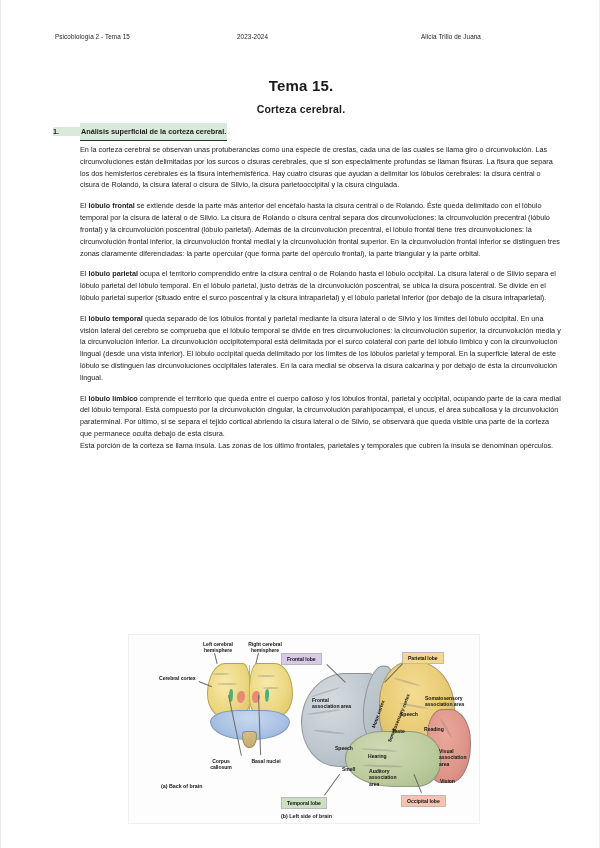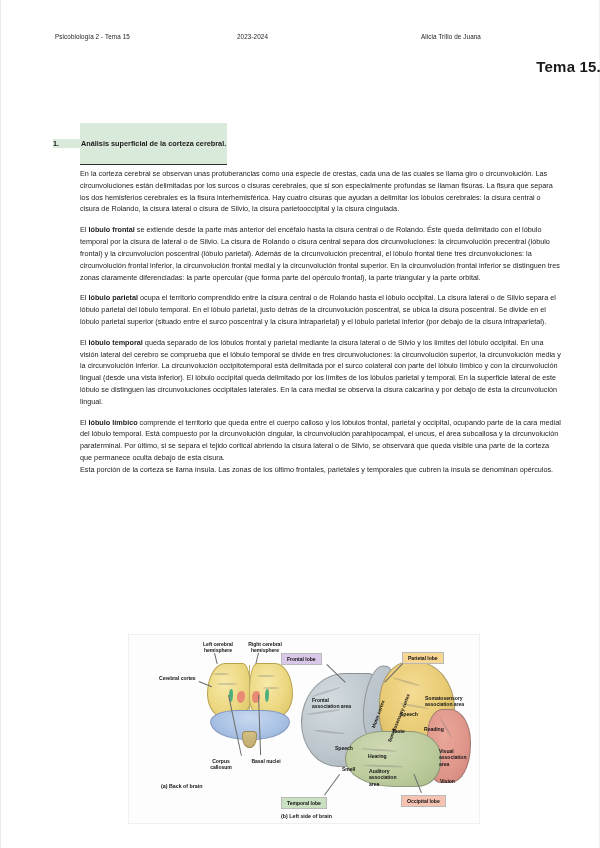--- a/index.html
+++ b/index.html
@@ -34,24 +34,24 @@
     letter-spacing: 0.1px;
     color: #222;
   }
   .runhead .rh-left  { position: absolute; left: 0; top: 0; }
   .runhead .rh-mid   { position: absolute; left: 182px; top: 0; }
   .runhead .rh-right { position: absolute; left: 366px; top: 0; }
 
   
   .title-block {
     position: absolute;
-    top: 58px;
+    top: 77px;
     left: 0;
     width: 600px;
-    text-align: right;
+    text-align: center;
   }
   .doc-title {
     font-size: 15px;
     font-weight: bold;
     letter-spacing: 0.2px;
     margin: 0;
     line-height: 1.15;
   }
   .doc-subtitle {
     font-size: 10.5px;
@@ -81,21 +81,21 @@
     color: #1a1a1a;
     background: #daeada;
   }
   .sec-title {
     font-size: 7.3px;
     font-weight: bold;
     color: #1a1a1a;
     background: #daeada;
     text-decoration: none;
     border-bottom: 0.6px solid #2d2d2d;
-    padding: 16px 1px;
+    padding: 4px 1px;
   }
   .para {
     margin: 0 0 0 27px;
     font-size: 7.25px;
     line-height: 1.63;
     text-align: left;
     color: #1c1c1c;
   }
   .para + .para { margin-top: 9px; }
   .para.tight + .para.tight { margin-top: 0; }
@@ -242,20 +242,21 @@
 <div class="page">
 
   <div class="runhead">
     <span class="rh-left">Psicobiología 2 - Tema 15</span>
     <span class="rh-mid">2023-2024</span>
     <span class="rh-right">Alicia Trillo de Juana</span>
   </div>
 
   <div class="title-block">
     <h1 class="doc-title">Tema 15.</h1>
+    <h2 class="doc-subtitle">Corteza cerebral.</h2>
   </div>
 
   <div class="content">
 
     <div class="section-head">
       <span class="sec-num">1.</span>
       <span class="sec-title">Análisis superficial de la corteza cerebral.</span>
     </div>
 
     <p class="para">En la corteza cerebral se observan unas protuberancias como una especie de crestas, cada una de las cuales se llama giro o circunvolución. Las circunvoluciones están delimitadas por los surcos o cisuras cerebrales, que si son especialmente profundas se llaman fisuras. La fisura que separa los dos hemisferios cerebrales es la fisura interhemisférica. Hay cuatro cisuras que ayudan a delimitar los lóbulos cerebrales: la cisura central o cisura de Rolando, la cisura lateral o cisura de Silvio, la cisura parietooccipital y la cisura cingulada.</p>

